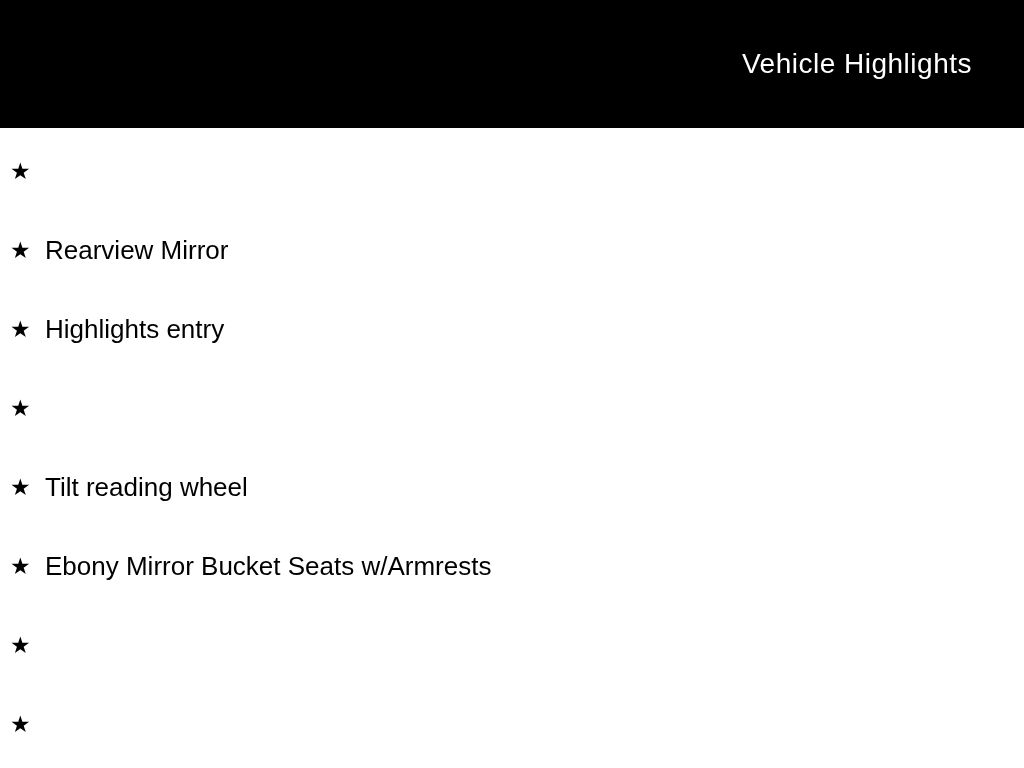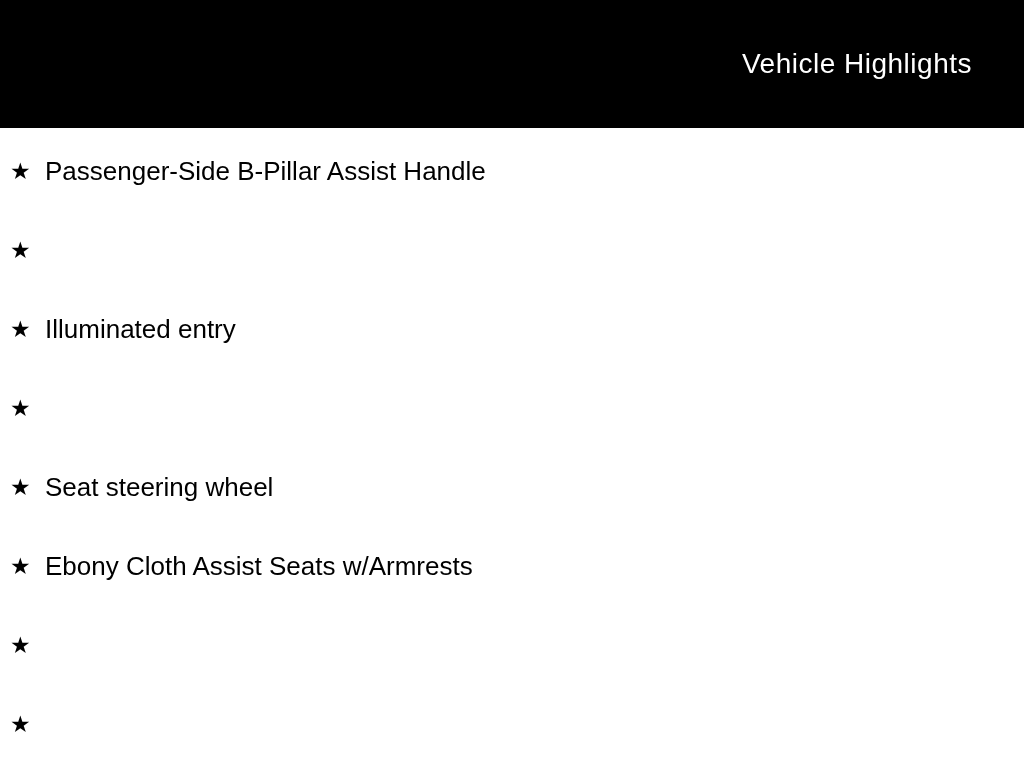--- a/index.html
+++ b/index.html
@@ -65,39 +65,39 @@
 
 <div class="page">
   <div class="header">
     <span class="header-title">Vehicle Highlights</span>
   </div>
 
   <ul class="highlights-list">
 
   <li class="highlight-item">
         <span class="star">★</span>
-        <span class="item-label">Passenger-Side B-Pillar Assist Handle</span>
+      </li>
+      <li class="highlight-item">
+        <span class="star">★</span>
+        <span class="item-label">Rearview Mirror</span>
+      </li>
+      <li class="highlight-item">
+        <span class="star">★</span>
+        <span class="item-label">Highlights entry</span>
       </li>
       <li class="highlight-item">
         <span class="star">★</span>
       </li>
       <li class="highlight-item">
         <span class="star">★</span>
-        <span class="item-label">Illuminated entry</span>
+        <span class="item-label">Tilt reading wheel</span>
       </li>
       <li class="highlight-item">
         <span class="star">★</span>
-      </li>
-      <li class="highlight-item">
-        <span class="star">★</span>
-        <span class="item-label">Seat steering wheel</span>
-      </li>
-      <li class="highlight-item">
-        <span class="star">★</span>
-        <span class="item-label">Ebony Cloth Assist Seats w/Armrests</span>
+        <span class="item-label">Ebony Mirror Bucket Seats w/Armrests</span>
       </li>
       <li class="highlight-item">
         <span class="star">★</span>
       </li>
       <li class="highlight-item">
         <span class="star">★</span>
       </li>
     </ul>
 </div>
 

